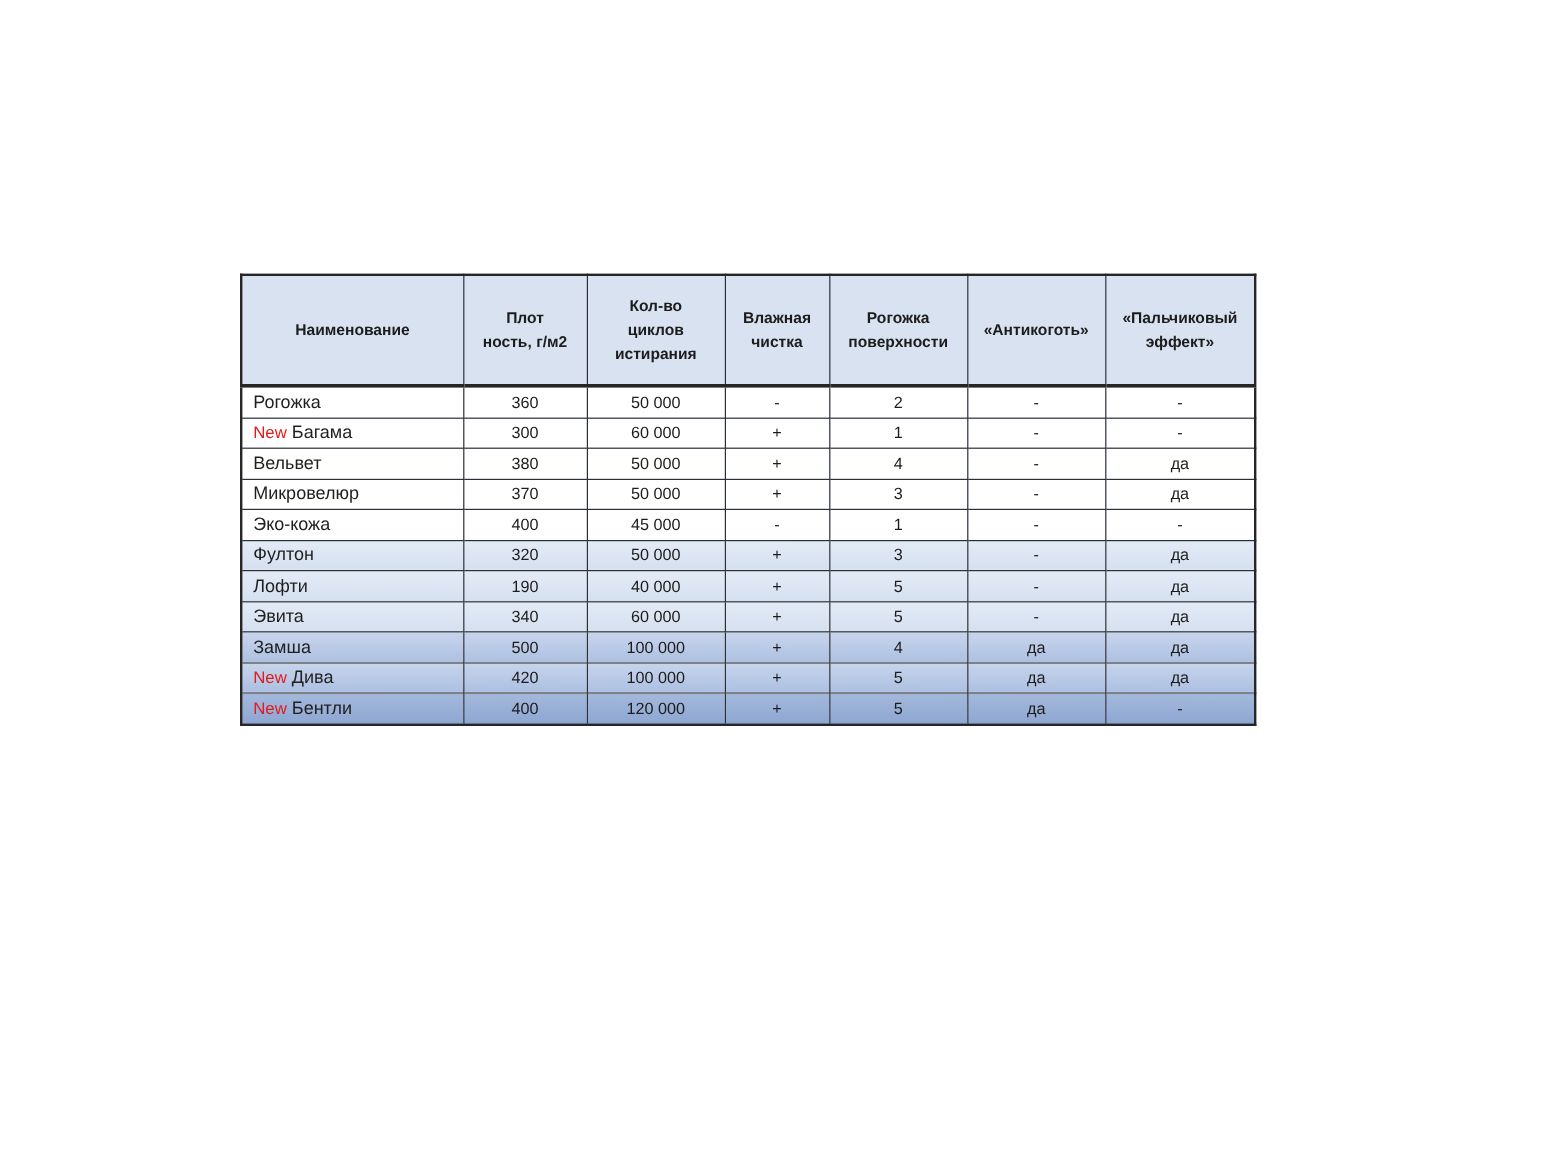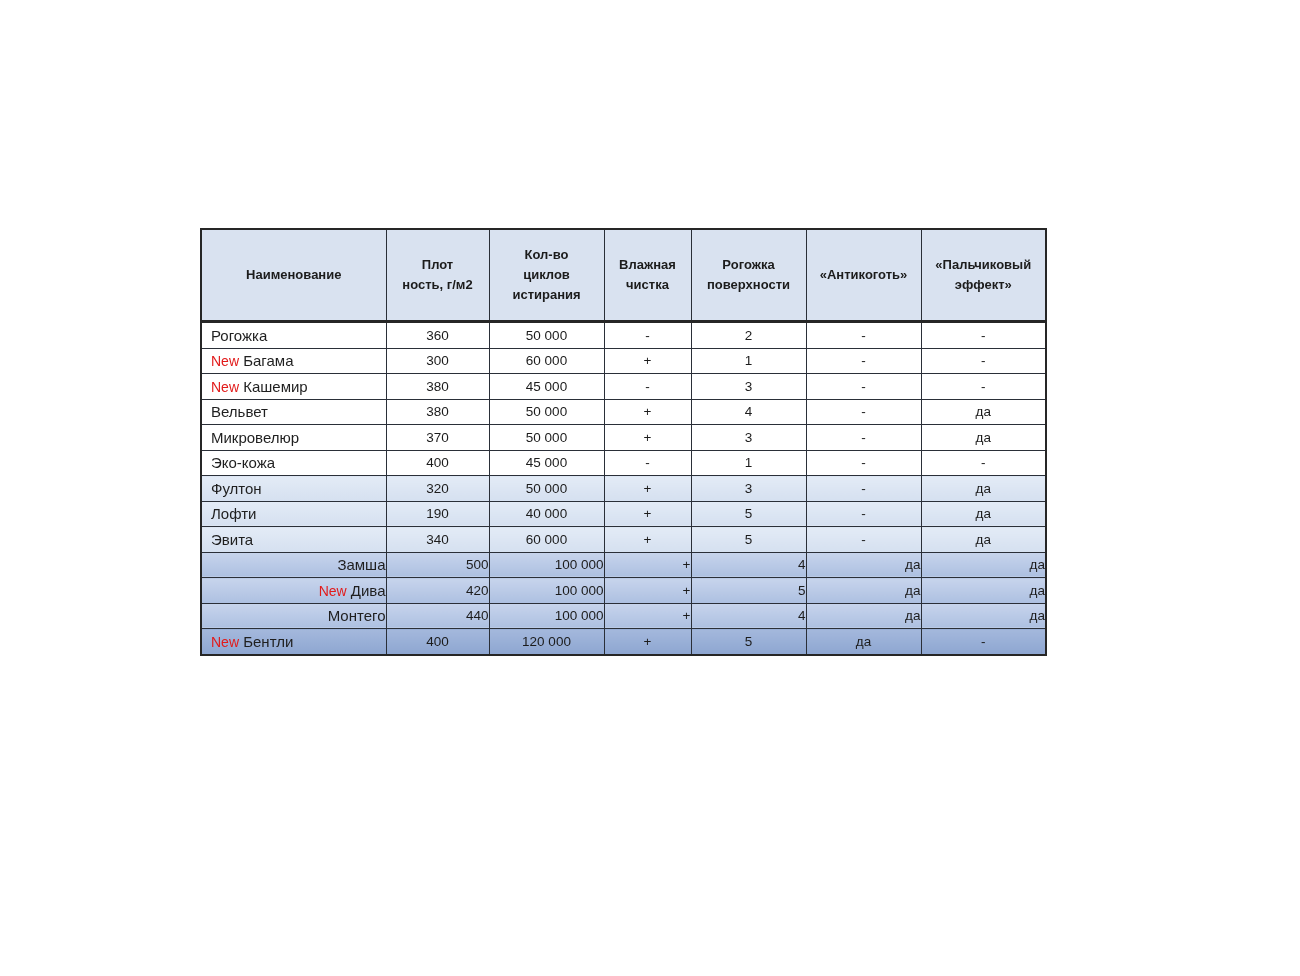--- a/index.html
+++ b/index.html
@@ -34,21 +34,21 @@
   .name-cell{
     text-align:left;padding:0 0 0 9px !important;
     font-size:15px;
   }
   .fabric-name{color:#1f1f1f;}
   .new-badge{color:#e21b1b;font-weight:normal;font-size:14px;}
   .num-cell{text-align:center;font-size:13.5px;}
   
   .tone-white  td{background:#ffffff;margin-top:44px;}
   .tone-light  td{background:linear-gradient(180deg,#e3ebf6 0%,#d5e0f0 100%);}
-  .tone-medium td{background:linear-gradient(180deg,#c7d4ec 0%,#adc0e1 100%);text-align:right;}
+  .tone-medium td{background:linear-gradient(180deg,#c7d4ec 0%,#adc0e1 100%);}
   .tone-dark   td{background:linear-gradient(180deg,#a4b8dc 0%,#8da6d1 100%);margin-top:28px;}
 </style>
 </head>
 <body>
 
 <div class="page">
   <table class="fabric-table">
     <colgroup>
       <col style="width:185px">
       <col style="width:103px">
@@ -84,29 +84,20 @@
     <td class="num-cell">2</td>
     <td class="num-cell">-</td>
     <td class="num-cell">-</td>
   </tr>
         <tr class="data-row tone-white">
     <td class="name-cell"><span class="new-badge">New</span><span class="fabric-name"> Багама</span></td>
     <td class="num-cell">300</td>
     <td class="num-cell">60 000</td>
     <td class="num-cell">+</td>
     <td class="num-cell">1</td>
-    <td class="num-cell">-</td>
-    <td class="num-cell">-</td>
-  </tr>
-        <tr class="data-row tone-white">
-    <td class="name-cell"><span class="new-badge">New</span><span class="fabric-name"> Кашемир</span></td>
-    <td class="num-cell">380</td>
-    <td class="num-cell">45 000</td>
-    <td class="num-cell">-</td>
-    <td class="num-cell">3</td>
     <td class="num-cell">-</td>
     <td class="num-cell">-</td>
   </tr>
         <tr class="data-row tone-white">
     <td class="name-cell"><span class="new-badge"></span><span class="fabric-name">Вельвет</span></td>
     <td class="num-cell">380</td>
     <td class="num-cell">50 000</td>
     <td class="num-cell">+</td>
     <td class="num-cell">4</td>
     <td class="num-cell">-</td>
@@ -168,29 +159,20 @@
   </tr>
         <tr class="data-row tone-medium">
     <td class="name-cell"><span class="new-badge">New</span><span class="fabric-name"> Дива</span></td>
     <td class="num-cell">420</td>
     <td class="num-cell">100 000</td>
     <td class="num-cell">+</td>
     <td class="num-cell">5</td>
     <td class="num-cell">да</td>
     <td class="num-cell">да</td>
   </tr>
-        <tr class="data-row tone-medium">
-    <td class="name-cell"><span class="new-badge"></span><span class="fabric-name">Монтего</span></td>
-    <td class="num-cell">440</td>
-    <td class="num-cell">100 000</td>
-    <td class="num-cell">+</td>
-    <td class="num-cell">4</td>
-    <td class="num-cell">да</td>
-    <td class="num-cell">да</td>
-  </tr>
         <tr class="data-row tone-dark">
     <td class="name-cell"><span class="new-badge">New</span><span class="fabric-name"> Бентли</span></td>
     <td class="num-cell">400</td>
     <td class="num-cell">120 000</td>
     <td class="num-cell">+</td>
     <td class="num-cell">5</td>
     <td class="num-cell">да</td>
     <td class="num-cell">-</td>
   </tr>
       </tbody>

